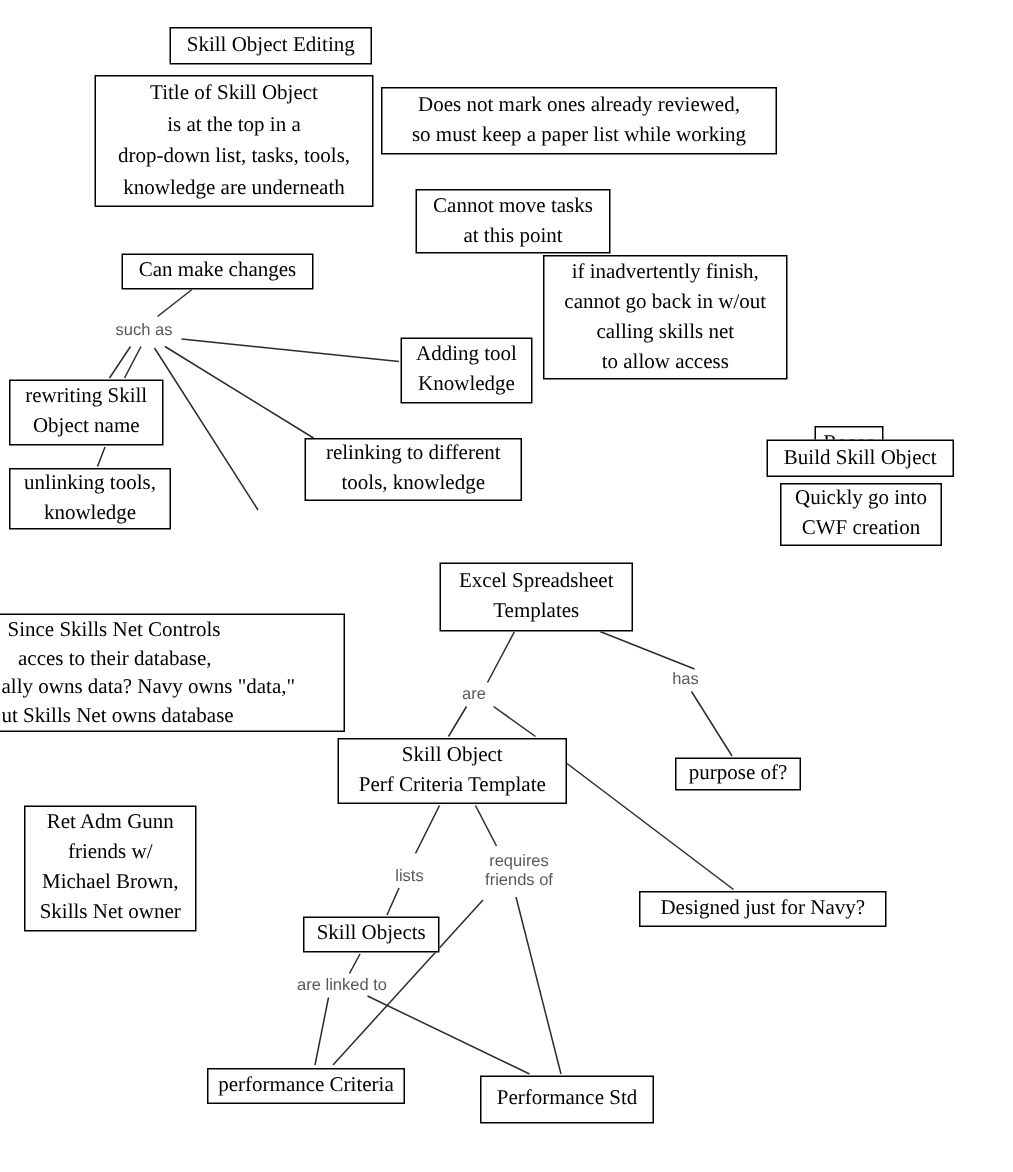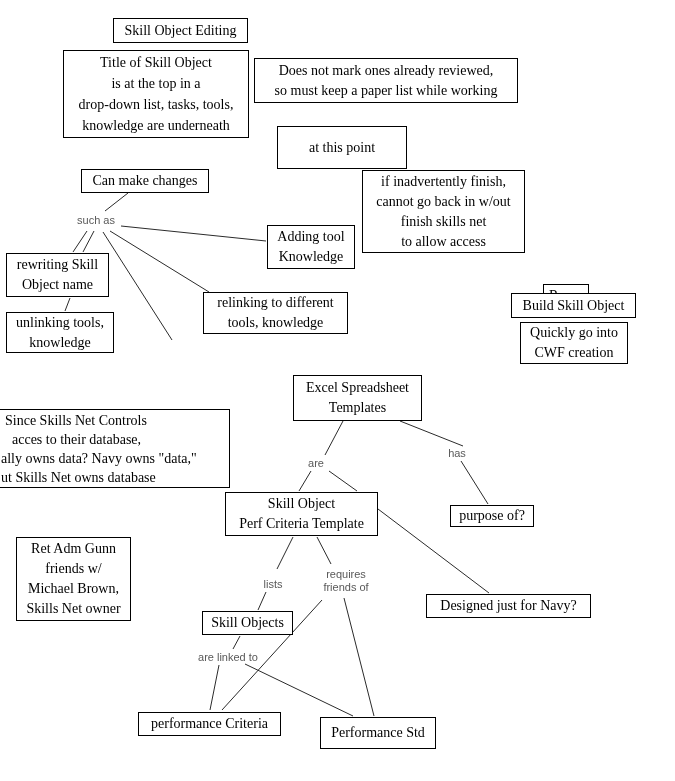--- a/index.html
+++ b/index.html
@@ -65,31 +65,32 @@
   <div class="box" style="left:113px;top:18px;width:135px;height:25px">
     <div class="bl">Skill Object Editing</div>
   </div>
 
   <div class="box" style="left:254px;top:58px;width:264px;height:45px">
     <div class="bl">Does not mark ones already reviewed,</div>
     <div class="bl">so must keep a paper list while working</div>
   </div>
 
   <div class="box" style="left:277px;top:126px;width:130px;height:43px">
+    <div class="bl">Cannot move tasks</div>
     <div class="bl">at this point</div>
   </div>
 
   <div class="box" style="left:81px;top:169px;width:128px;height:24px">
     <div class="bl">Can make changes</div>
   </div>
 
   <div class="box" style="left:362px;top:170px;width:163px;height:83px">
     <div class="bl">if inadvertently finish,</div>
     <div class="bl">cannot go back in w/out</div>
-    <div class="bl">finish skills net</div>
+    <div class="bl">calling skills net</div>
     <div class="bl">to allow access</div>
   </div>
 
   <div class="box" style="left:6px;top:253px;width:103px;height:44px">
     <div class="bl">rewriting Skill</div>
     <div class="bl">Object name</div>
   </div>
 
   <div class="box" style="left:267px;top:225px;width:88px;height:44px">
     <div class="bl">Adding tool</div>
@@ -151,21 +152,21 @@
   </div>
 
   <div class="box" style="left:426px;top:594px;width:165px;height:24px">
     <div class="bl">Designed just for Navy?</div>
   </div>
 
   <div class="box" style="left:202px;top:611px;width:91px;height:24px">
     <div class="bl">Skill Objects</div>
   </div>
 
-  <div class="box" style="left:138px;top:712px;width:143px;height:24px">
+  <div class="box" style="left:138px;top:712px;width:132px;height:24px">
     <div class="bl">performance Criteria</div>
   </div>
 
   <div class="box" style="left:320px;top:717px;width:116px;height:32px">
     <div class="bl">Performance Std</div>
   </div>
 
   <div class="link-label" style="left:72px;top:214px;width:48px">such as</div>
   <div class="link-label" style="left:305px;top:457px;width:22px">are</div>
   <div class="link-label" style="left:445px;top:447px;width:24px">has</div>

